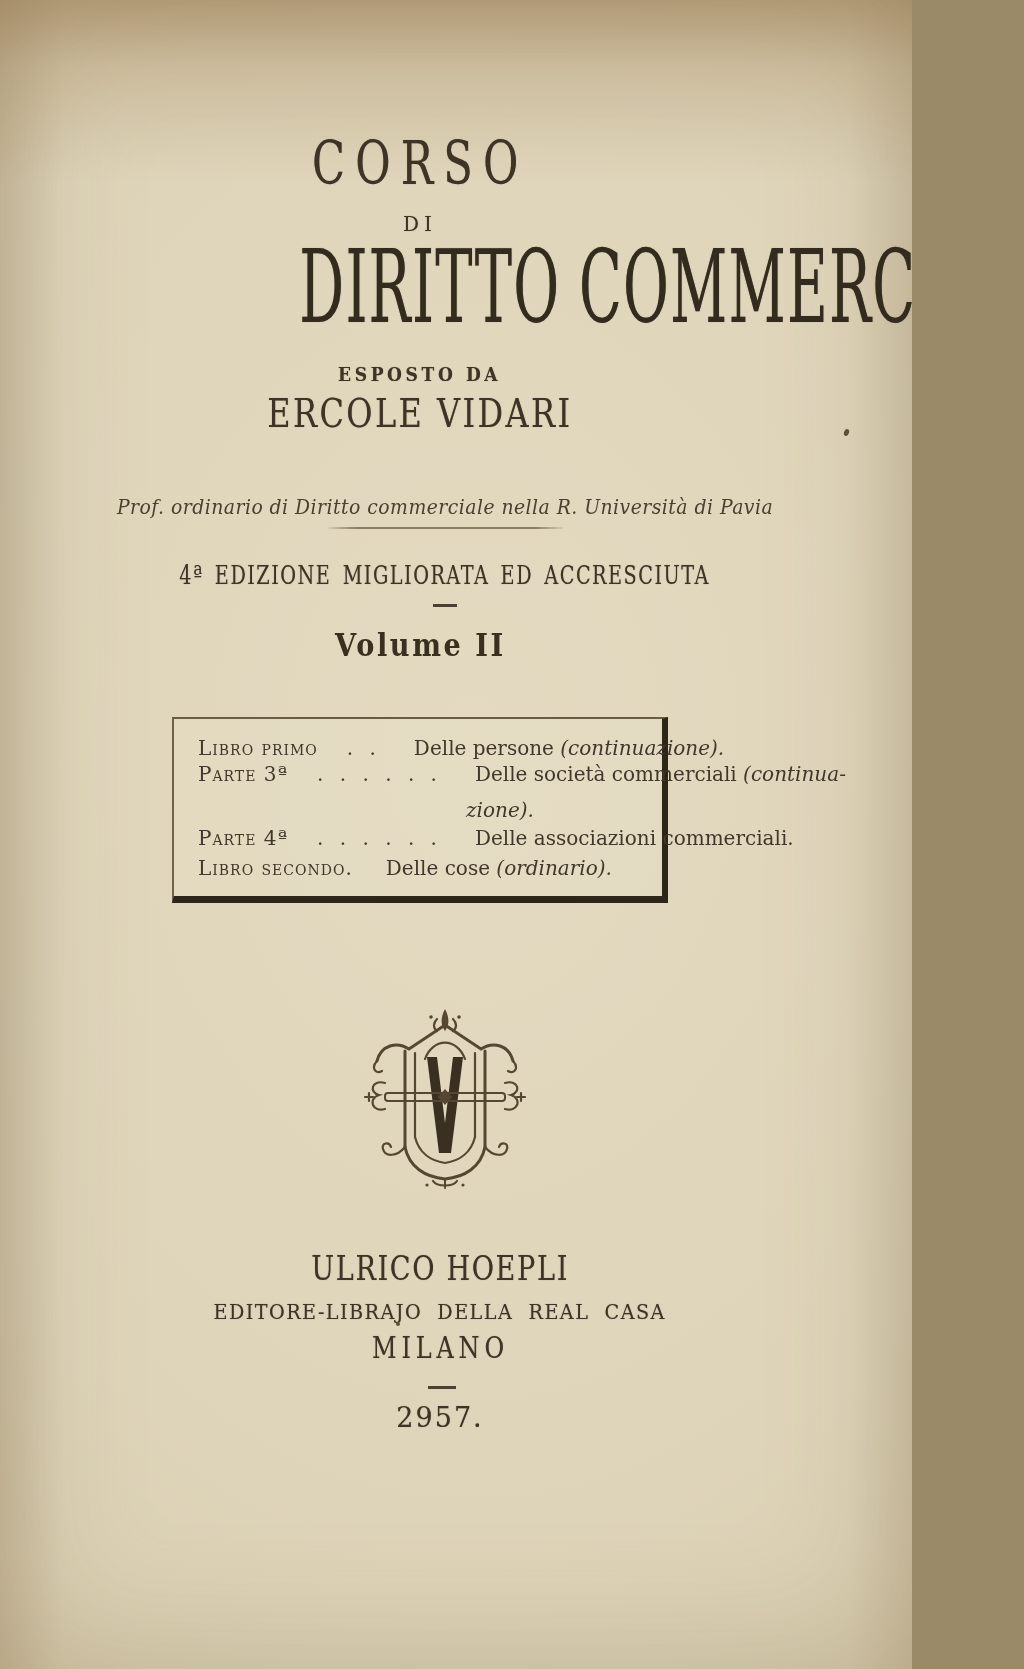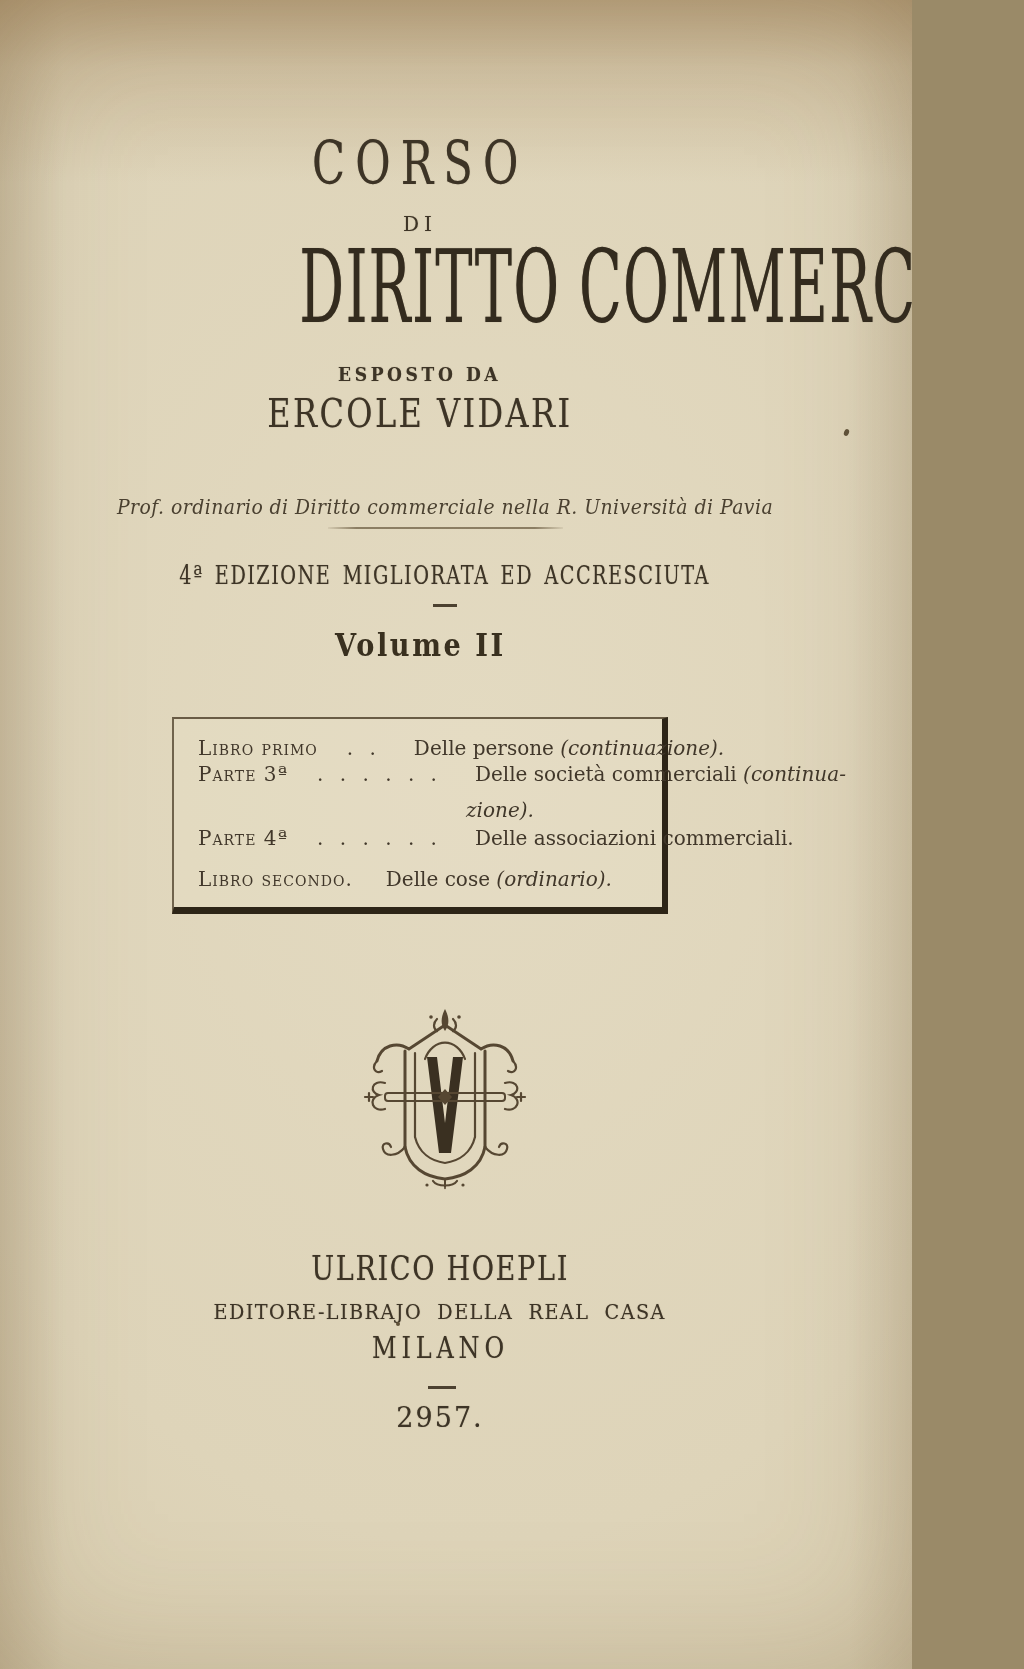--- a/index.html
+++ b/index.html
@@ -42,21 +42,21 @@
     border-bottom:7px solid #2d2517;
     padding:15px 10px 14px 24px;
     background:rgba(235,228,205,0.25);
   }
   .row{display:flex;align-items:baseline;font-size:20px;margin:2px 0;color:#41372a;gap:25px;}
   .row .lbl{font-variant:small-caps;letter-spacing:1px;white-space:nowrap;}
   .row .leader{letter-spacing:5px;white-space:nowrap;padding-left:4px;}
   .row .txt{padding-left:8px;white-space:nowrap;}
   .it{font-style:italic;}
   .cont-line{margin:12px 0 4px 150px;text-align:center;font-size:20px;}
-  .row.last{margin-top:17px;text-align:right;}
+  .row.last{margin-top:6px;text-align:right;}
 
   .monogram{position:absolute;left:363px;top:1005px;}
 
   .publisher{font-size:34px;letter-spacing:2px;transform:scaleX(0.80);}
   .publisher-sub{font-size:20px;letter-spacing:1.5px;word-spacing:8px;transform:scaleX(0.96);}
   .city{font-size:30px;letter-spacing:6px;transform:scaleX(0.80);}
   .year{font-size:27px;letter-spacing:2px;}
 
   .speck{position:absolute;border-radius:50%;background:#5f5138;}
 </style>

